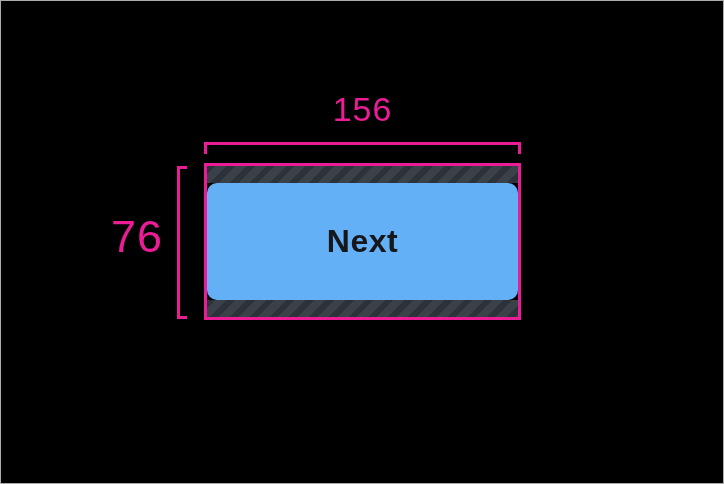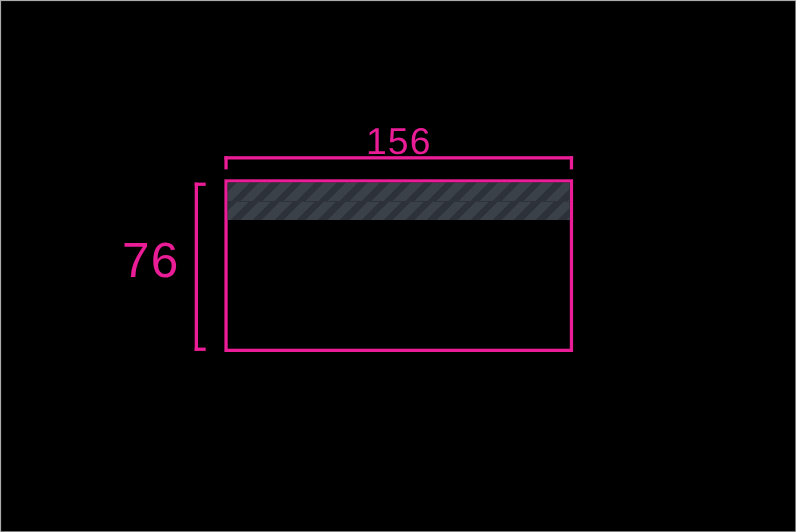--- a/index.html
+++ b/index.html
@@ -31,21 +31,20 @@
     position: absolute;
     left: 203px;
     top: 88px;
     width: 317px;
     text-align: center;
     color: var(--accent-pink);
     font-size: 34px;
     line-height: 40px;
     letter-spacing: 1px;
     user-select: none;
-    margin-top: 20px;
   }
   .dim-width-line {
     position: absolute;
     left: 203px;
     top: 141px;
     width: 317px;
     height: 12px;
     box-sizing: border-box;
     border-top: 3px solid var(--accent-pink);
     border-left: 3px solid var(--accent-pink);
@@ -124,16 +123,17 @@
 <div class="stage">
 
   <div class="dim-width-label">156</div>
   <div class="dim-width-line"></div>
 
   <div class="dim-height-label">76</div>
   <div class="dim-height-line"></div>
 
   <div class="widget-box">
     <div class="pad-hatch"></div>
+    <button class="next-button">Next</button>
     <div class="pad-hatch"></div>
   </div>
 
 </div>
 
 </body></html>

